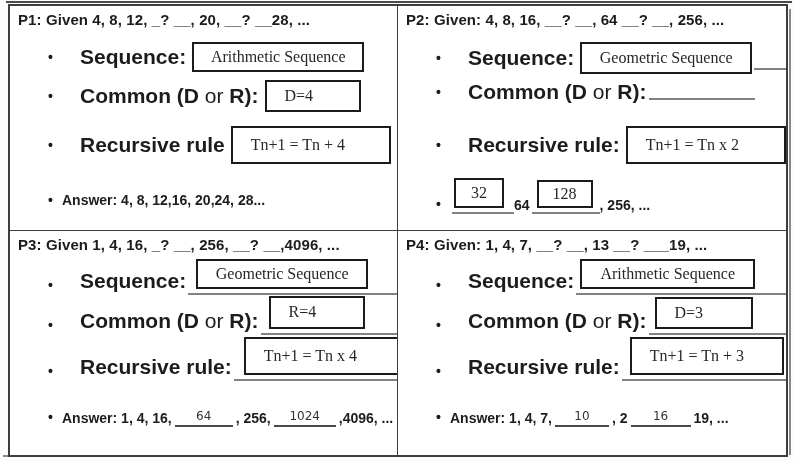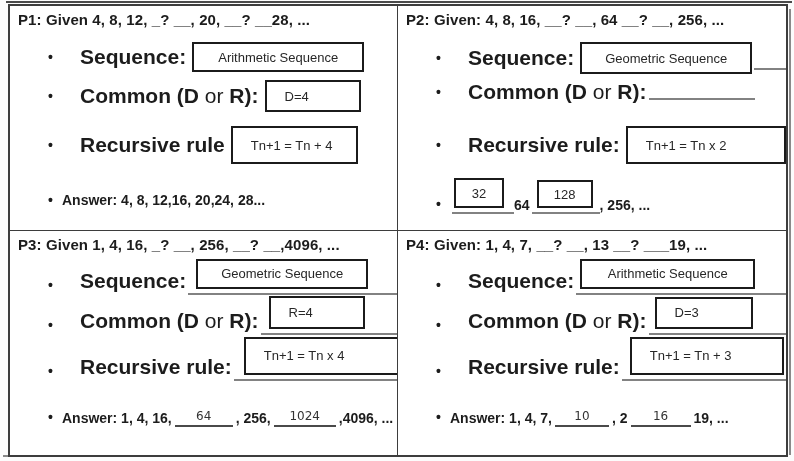--- a/index.html
+++ b/index.html
@@ -35,21 +35,21 @@
   .ve .lbl{padding-bottom:2px;}
   .orw{font-weight:400;}
   .bb{font-weight:700;}
   .albl{font-size:14px;font-weight:700;white-space:pre;flex:0 0 auto;}
   .ve .albl{padding-bottom:1px;}
   .row .albl:first-of-type{margin-left:18px;}
 
   .box{
     box-sizing:border-box;border:2px solid var(--box,#1b1b1b);background:#fff;
     display:inline-flex;align-items:center;flex:0 0 auto;
-    font-family:Liberation Sans, sans-serif;font-size:13px;color:#272727;
+    font-family:Liberation Serif, serif;font-size:16px;color:#272727;
     white-space:pre;margin-left:6px;
   }
   .box.center{justify-content:center;}
   .box.padl{padding-left:18px;text-align:right;}
   .box.abs{position:absolute;bottom:4px;margin-left:0;}
 
   .tail{
     height:0;border-bottom:2px solid var(--line,#828282);
     align-self:flex-end;margin-bottom:4px;margin-left:2px;flex:0 0 auto;
   }
@@ -87,21 +87,21 @@
 
     <div class="row vc" style="top:74px">
       <span class="bullet">•</span>
       <span class="lbl"><span>Common (</span><span class="bb">D</span><span class="orw"> or </span><span class="bb">R</span><span>):</span></span>
       <span class="box padl" style="width:96px;height:32px">D=4</span>
     </div>
 
     <div class="row vc" style="top:120px">
       <span class="bullet">•</span>
       <span class="lbl">Recursive rule</span>
-      <span class="box padl" style="width:127px;height:38px">Tn+1 = Tn + 4</span>
+      <span class="box padl" style="width:160px;height:38px">Tn+1 = Tn + 4</span>
     </div>
 
     <div class="row vc" style="top:186px">
       <span class="bullet">•</span>
       <span class="albl">Answer: 4, 8, 12,16, 20,24, 28...</span>
     </div>
   </section>
 
   <section class="cell bdb">
     <div class="title">P2: Given: 4, 8, 16, __? __, 64 __? __, 256, ...</div>

